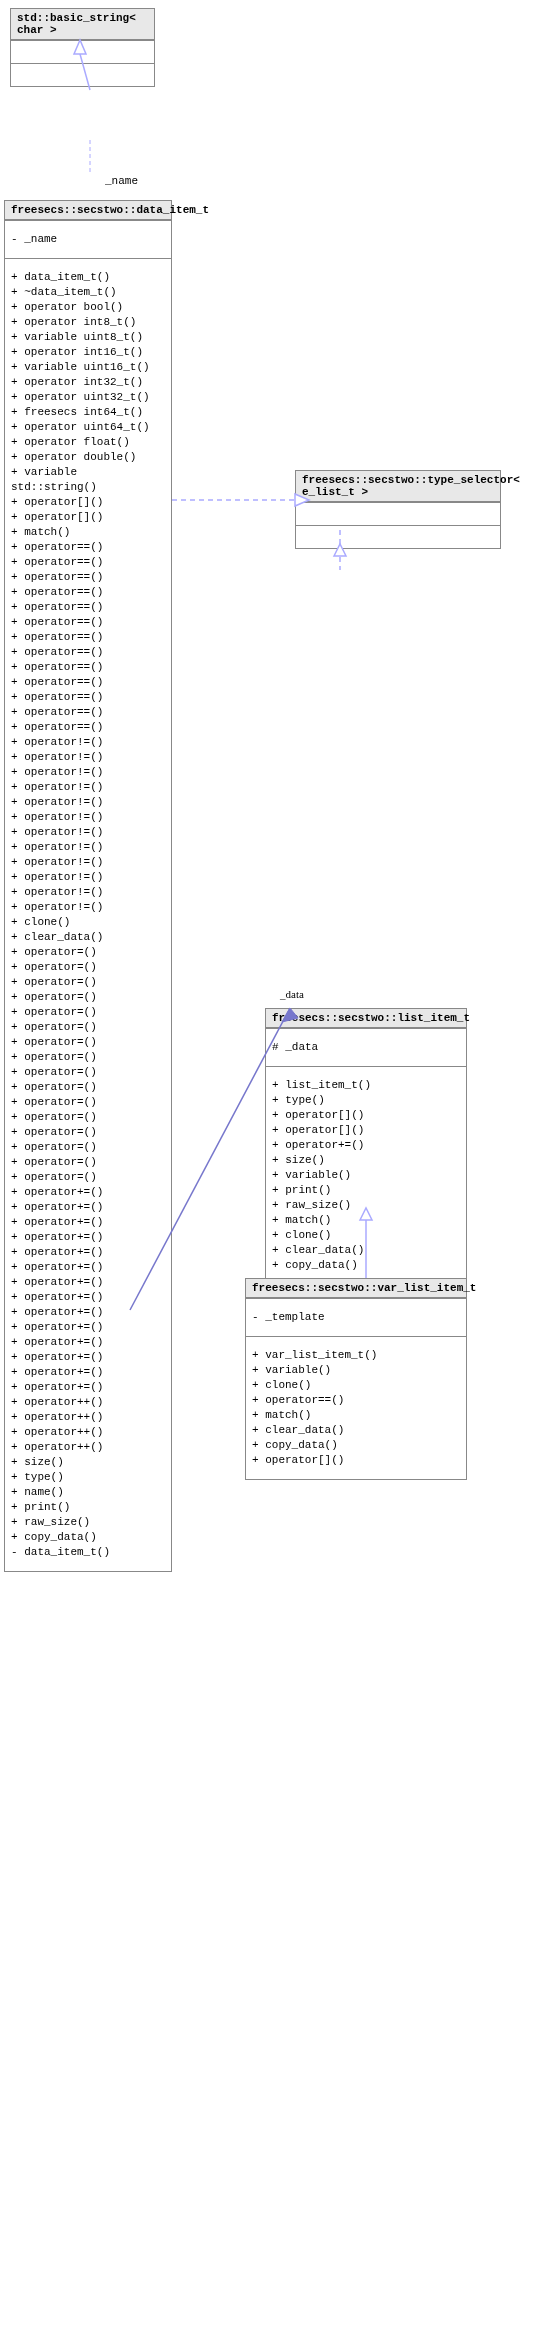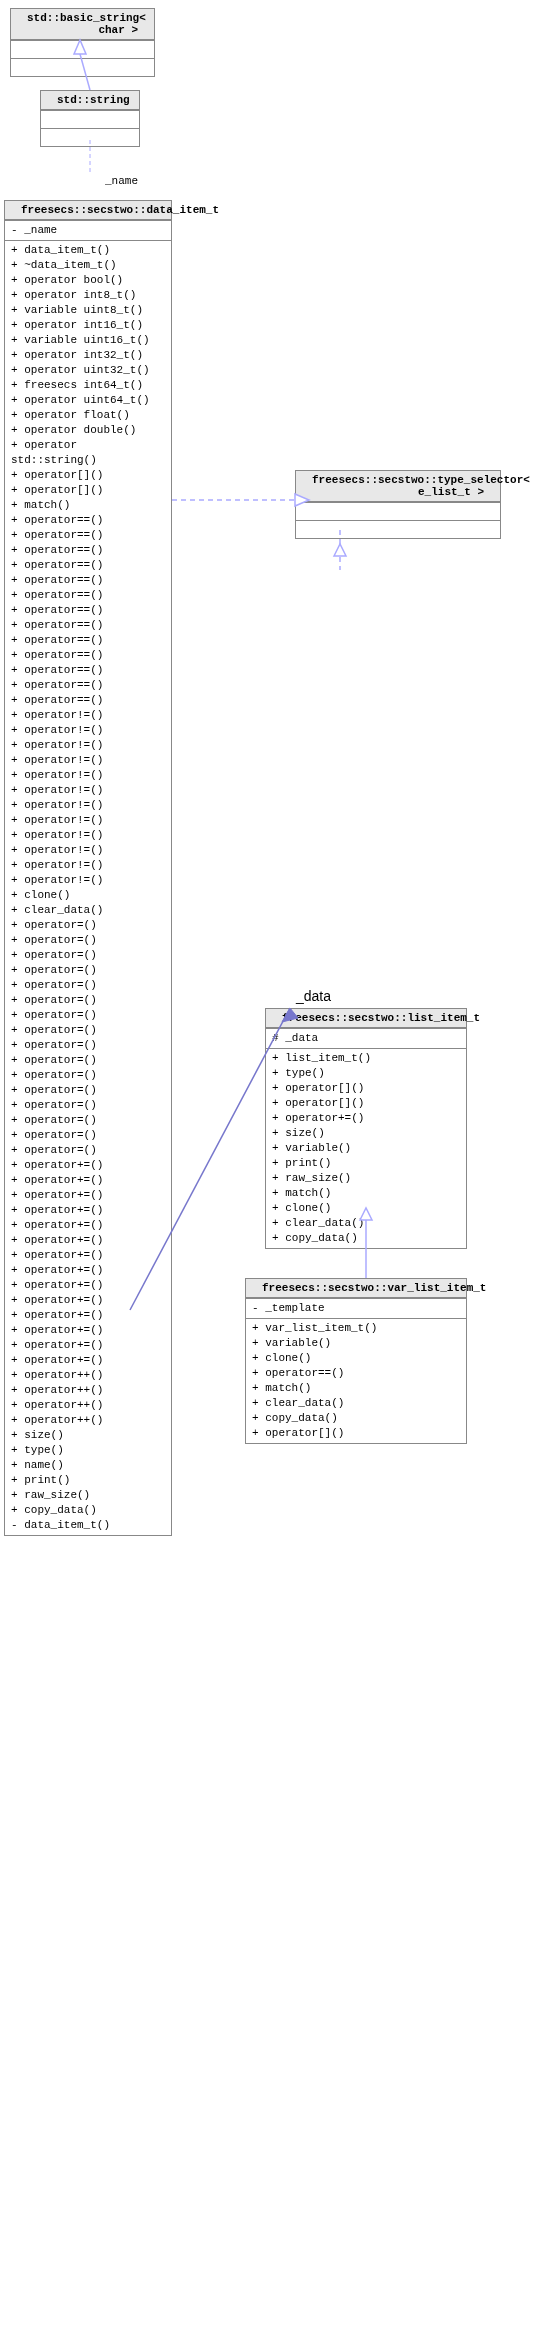--- a/index.html
+++ b/index.html
@@ -18,27 +18,27 @@
       background: #ffffff;
     }
     .uml-box {
       position: absolute;
       border: 1px solid #888888;
       background: #ffffff;
     }
     .uml-box .box-header {
       background: #e8e8e8;
       border-bottom: 1px solid #888888;
-      padding: 3px 16px;
+      padding: 3px 6px;
       font-weight: bold;
-      text-align: right;
+      text-align: left;
     }
     .uml-box .box-section {
       border-top: 1px solid #888888;
-      padding: 2px 6px;
+      padding: 11px 6px;
     }
     .uml-box .box-section .line {
       line-height: 15px;
     }
     
     .arrows-svg {
       position: absolute;
       top: 0;
       left: 0;
       width: 557px;
@@ -50,25 +50,20 @@
 <body>
 
 <div class="diagram-container">
 
   <div class="uml-box" style="left:10px; top:8px; width:145px;">
     <div class="box-header">std::basic_string&lt; char &gt;</div>
     <div class="box-section" style="height:18px;"></div>
     <div class="box-section" style="height:18px;"></div>
   </div>
 
-  <div class="uml-box" style="left:40px; top:90px; width:100px;">
-    <div class="box-header">std::string</div>
-    <div class="box-section" style="height:18px;"></div>
-    <div class="box-section" style="height:18px;"></div>
-  </div>
 
   <div style="position:absolute; left:105px; top:175px; font-size:11px; font-family:'Courier New',monospace;">_name</div>
 
   <div class="uml-box" style="left:4px; top:200px; width:168px;">
     <div class="box-header">freesecs::secstwo::data_item_t</div>
     <div class="box-section">
       <div class="line">- _name</div>
     </div>
     <div class="box-section" id="data-item-methods">
     <div class="line">+ data_item_t()</div>
@@ -77,21 +72,21 @@
         <div class="line">+ operator int8_t()</div>
         <div class="line">+ variable uint8_t()</div>
         <div class="line">+ operator int16_t()</div>
         <div class="line">+ variable uint16_t()</div>
         <div class="line">+ operator int32_t()</div>
         <div class="line">+ operator uint32_t()</div>
         <div class="line">+ freesecs int64_t()</div>
         <div class="line">+ operator uint64_t()</div>
         <div class="line">+ operator float()</div>
         <div class="line">+ operator double()</div>
-        <div class="line">+ operator std::string()</div>
+        <div class="line">+ variable std::string()</div>
         <div class="line">+ operator[]()</div>
         <div class="line">+ operator[]()</div>
         <div class="line">+ match()</div>
         <div class="line">+ operator==()</div>
         <div class="line">+ operator==()</div>
         <div class="line">+ operator==()</div>
         <div class="line">+ operator==()</div>
         <div class="line">+ operator==()</div>
         <div class="line">+ operator==()</div>
         <div class="line">+ operator==()</div>
@@ -158,21 +153,21 @@
         <div class="line">- data_item_t()</div>
       </div>
   </div>
 
   <div class="uml-box" style="left:295px; top:470px; width:206px;">
     <div class="box-header">freesecs::secstwo::type_selector&lt; e_list_t &gt;</div>
     <div class="box-section" style="height:18px;"></div>
     <div class="box-section" style="height:18px;"></div>
   </div>
 
-  <div style="position:absolute; left:296px; top:988px; font-size:14px; font-family:Liberation Sans, sans-serif;">_data</div>
+  <div style="position:absolute; left:280px; top:988px; font-size:11px; font-family:Liberation Serif, serif;">_data</div>
 
   <div class="uml-box" style="left:265px; top:1008px; width:202px;">
     <div class="box-header">freesecs::secstwo::list_item_t</div>
     <div class="box-section">
       <div class="line">#  _data</div>
     </div>
     <div class="box-section" id="list-item-methods">
     <div class="line">+ list_item_t()</div>
         <div class="line">+ type()</div>
         <div class="line">+ operator[]()</div>

